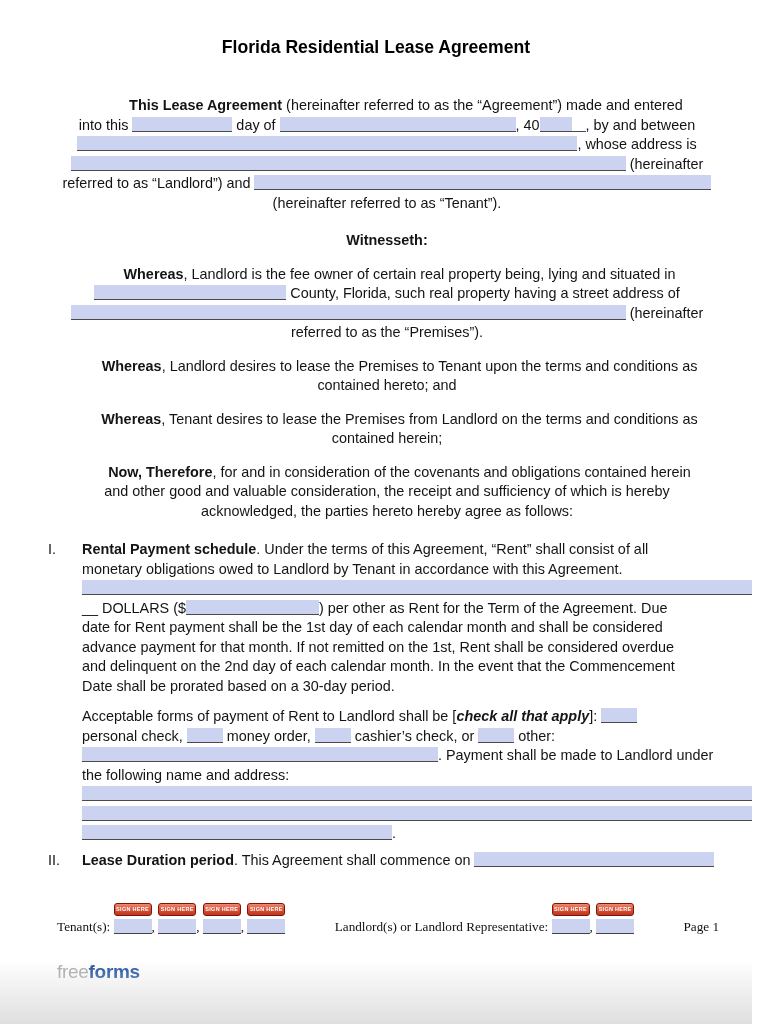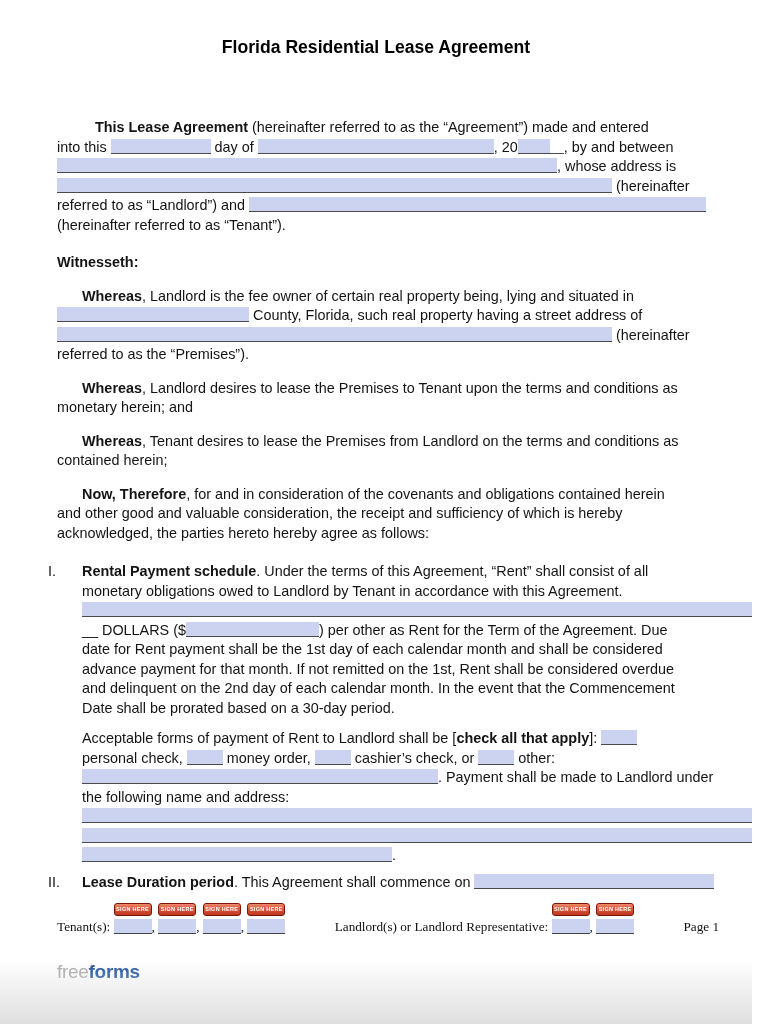--- a/index.html
+++ b/index.html
@@ -1,22 +1,22 @@
 <!DOCTYPE html>
 <html><head>
 <meta charset="utf-8">
 <style>
   html,body{margin:0;padding:0;background:#ffffff;}
   .page{position:relative;width:752px;height:1024px;background:#ffffff;overflow:hidden;
         font-family:"Liberation Sans","DejaVu Sans",sans-serif;font-size:14.4px;color:#141414;}
   .title{margin:37px 0 0 0;text-align:center;font-size:17.6px;font-weight:bold;color:#000;line-height:21px;}
-  .content{margin:60px 0 0 57px;width:660px;}
+  .content{margin:38px 0 0 57px;width:660px;text-align:center;}
   .line{white-space:nowrap;line-height:19.5px;height:19.5px;}
   .b{font-weight:bold;}
-  .bi{font-weight:bold;}
+  .bi{font-weight:bold;font-style:italic;}
   .ti38{text-indent:38px;}
   .ti25{text-indent:25px;}
   .field{display:inline-block;background:#ccd3f0;border-bottom:1px solid #4a4a4a;height:14px;vertical-align:-2px;}
   .w36{width:36px}.w100{width:100px}.w133{width:133px}.w192{width:192px}.w236{width:236px}
   .w240{width:240px}.w310{width:310px}.w356{width:356px}.w457{width:457px}.w500{width:500px}.w555{width:555px}
   .yearf{width:46px;background:linear-gradient(to right,#ccd3f0 32px,transparent 32px);}
   .fieldblock{display:inline-block;width:100%;background:#ccd3f0;border-bottom:1px solid #4a4a4a;height:14px;vertical-align:-2px;}
   .sec{display:flex;margin-left:48px;}
   .num{flex:none;width:34px;}
   .secbody{flex:none;width:673px;}
@@ -43,39 +43,39 @@
 <body>
 
 <div class="page">
 
   <h1 class="title">Florida Residential Lease Agreement</h1>
 
   <div class="content">
 
     <div>
       <div class="line ti38"><span class="b">This Lease Agreement</span><span> (hereinafter referred to as the “Agreement”) made and entered</span></div>
-      <div class="line"><span>into this </span><span class="field w100"></span><span> day of </span><span class="field w236"></span><span>, 20</span><span class="field yearf"></span><span>, by and between</span></div>
+      <div class="line"><span>into this </span><span class="field w100"></span><span> day of </span><span class="field w236"></span><span>, 40</span><span class="field yearf"></span><span>, by and between</span></div>
       <div class="line"><span class="field w500"></span><span>, whose address is</span></div>
       <div class="line"><span class="field w555"></span><span> (hereinafter</span></div>
       <div class="line"><span>referred to as “Landlord”) and </span><span class="field w457"></span></div>
       <div class="line"><span>(hereinafter referred to as “Tenant”).</span></div>
     </div>
 
     <div class="line b" style="margin-top:18px">Witnesseth:</div>
 
     <div style="margin-top:14px">
       <div class="line ti25"><span class="b">Whereas</span><span>, Landlord is the fee owner of certain real property being, lying and situated in</span></div>
       <div class="line"><span class="field w192"></span><span> County, Florida, such real property having a street address of</span></div>
       <div class="line"><span class="field w555"></span><span> (hereinafter</span></div>
       <div class="line"><span>referred to as the “Premises”).</span></div>
     </div>
 
     <div style="margin-top:14px">
       <div class="line ti25"><span class="b">Whereas</span><span>, Landlord desires to lease the Premises to Tenant upon the terms and conditions as</span></div>
-      <div class="line"><span>monetary herein; and</span></div>
+      <div class="line"><span>contained hereto; and</span></div>
     </div>
 
     <div style="margin-top:14px">
       <div class="line ti25"><span class="b">Whereas</span><span>, Tenant desires to lease the Premises from Landlord on the terms and conditions as</span></div>
       <div class="line"><span>contained herein;</span></div>
     </div>
 
     <div style="margin-top:14px">
       <div class="line ti25"><span class="b">Now, Therefore</span><span>, for and in consideration of the covenants and obligations contained herein</span></div>
       <div class="line"><span>and other good and valuable consideration, the receipt and sufficiency of which is hereby</span></div>

